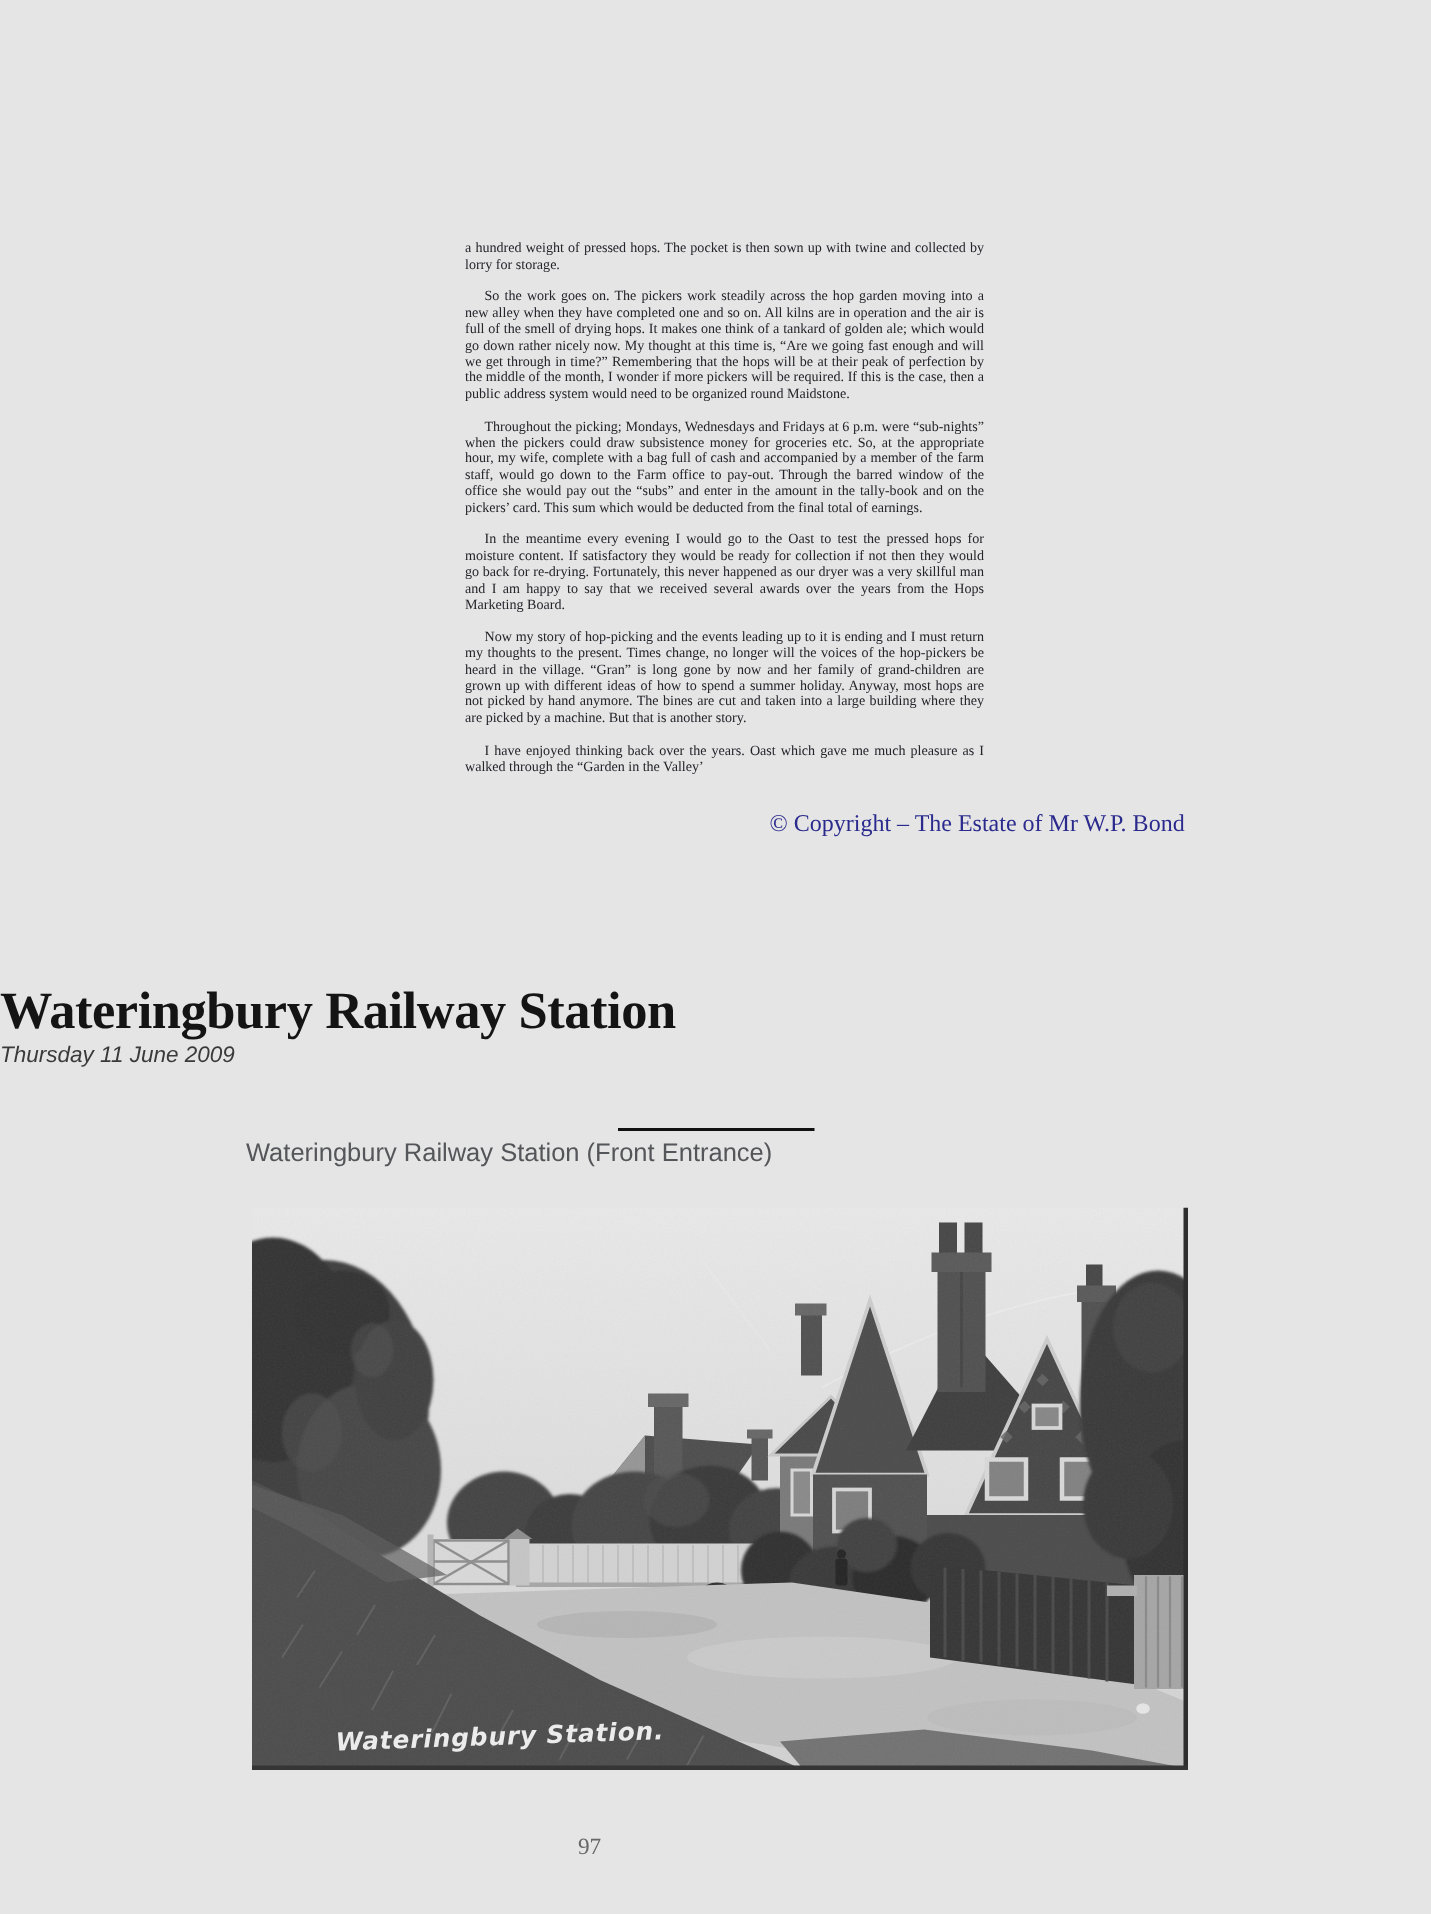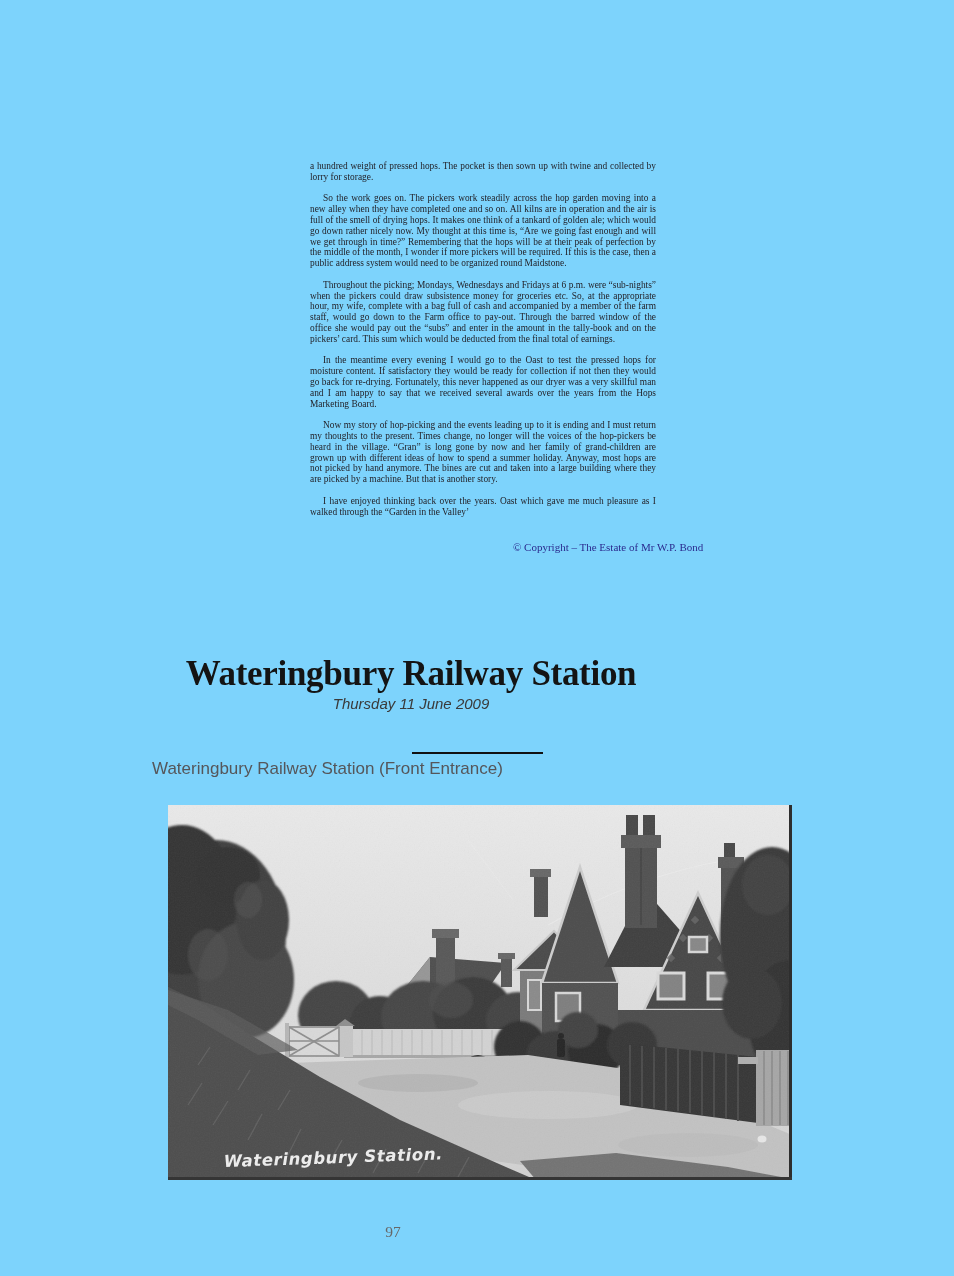--- a/index.html
+++ b/index.html
@@ -1,38 +1,38 @@
 <!DOCTYPE html>
 <html><head>
 <meta charset="utf-8">
 <style>
   html,body{margin:0;padding:0;background:#ffffff;}
-  .page{position:relative;width:954px;height:1276px;background:#7dd3fc;overflow:hidden;
+  .page{position:relative;width:954px;height:1276px;background:#e5e5e5;overflow:hidden;
         font-family:"Liberation Serif",serif;}
 
   
   .scan-text{position:absolute;left:310px;top:161px;width:346px;
              font-family:"Liberation Serif",serif;font-size:9.4px;line-height:10.8px;
              text-align:justify;color:#23232a;filter:blur(0.35px);}
   .scan-text p{margin:0 0 10.8px 0;text-indent:13px;}
   .scan-text p.first{text-indent:0;}
   .copyright{position:absolute;left:513px;top:541px;font-family:"Liberation Serif",serif;
-             font-size:11px;color:#2b2b8e;filter:blur(0.3px);white-space:nowrap;}
+             font-size:16px;color:#2b2b8e;filter:blur(0.3px);white-space:nowrap;}
 
   
-  .title-block{position:absolute;left:0;top:655px;width:822px;text-align:center;}
+  .title-block{position:absolute;left:0;top:655px;width:822px;}
   .title{margin:0;font-family:"Liberation Serif",serif;font-weight:700;font-size:35px;
          line-height:38px;color:#141414;letter-spacing:-0.3px;}
   .date{margin:2px 0 17px 0;font-family:"Liberation Sans",sans-serif;font-style:italic;
         font-size:15px;color:#3a3a3a;}
 
   .rule{position:absolute;left:412px;top:752px;width:131px;height:0;border:none;
         border-top:2px solid #111;margin:0;}
 
-  .caption{position:absolute;left:152px;top:759px;font-family:"Liberation Sans",sans-serif;
+  .caption{position:absolute;left:164px;top:759px;font-family:"Liberation Sans",sans-serif;
            font-size:17px;color:#55565a;}
 
   
   .photo{position:absolute;left:168px;top:805px;width:624px;height:375px;margin:0;}
   .photo svg{display:block;filter:grayscale(1) blur(0.3px) contrast(0.97);}
 
   .page-number{position:absolute;left:0;top:1223px;width:786px;text-align:center;
                font-family:"Liberation Serif",serif;font-size:15.5px;color:#676767;}
 </style>
 </head>

